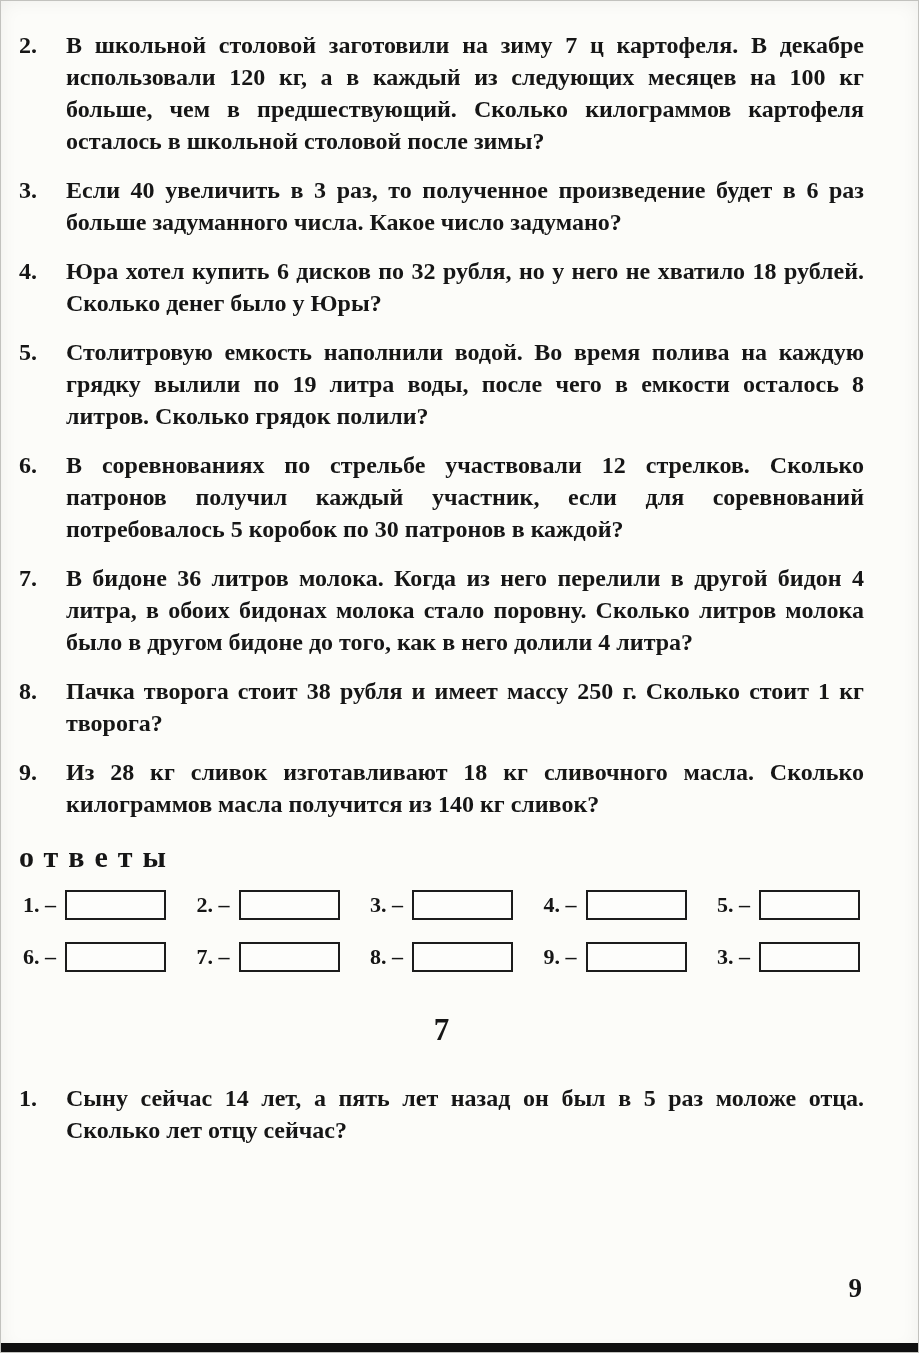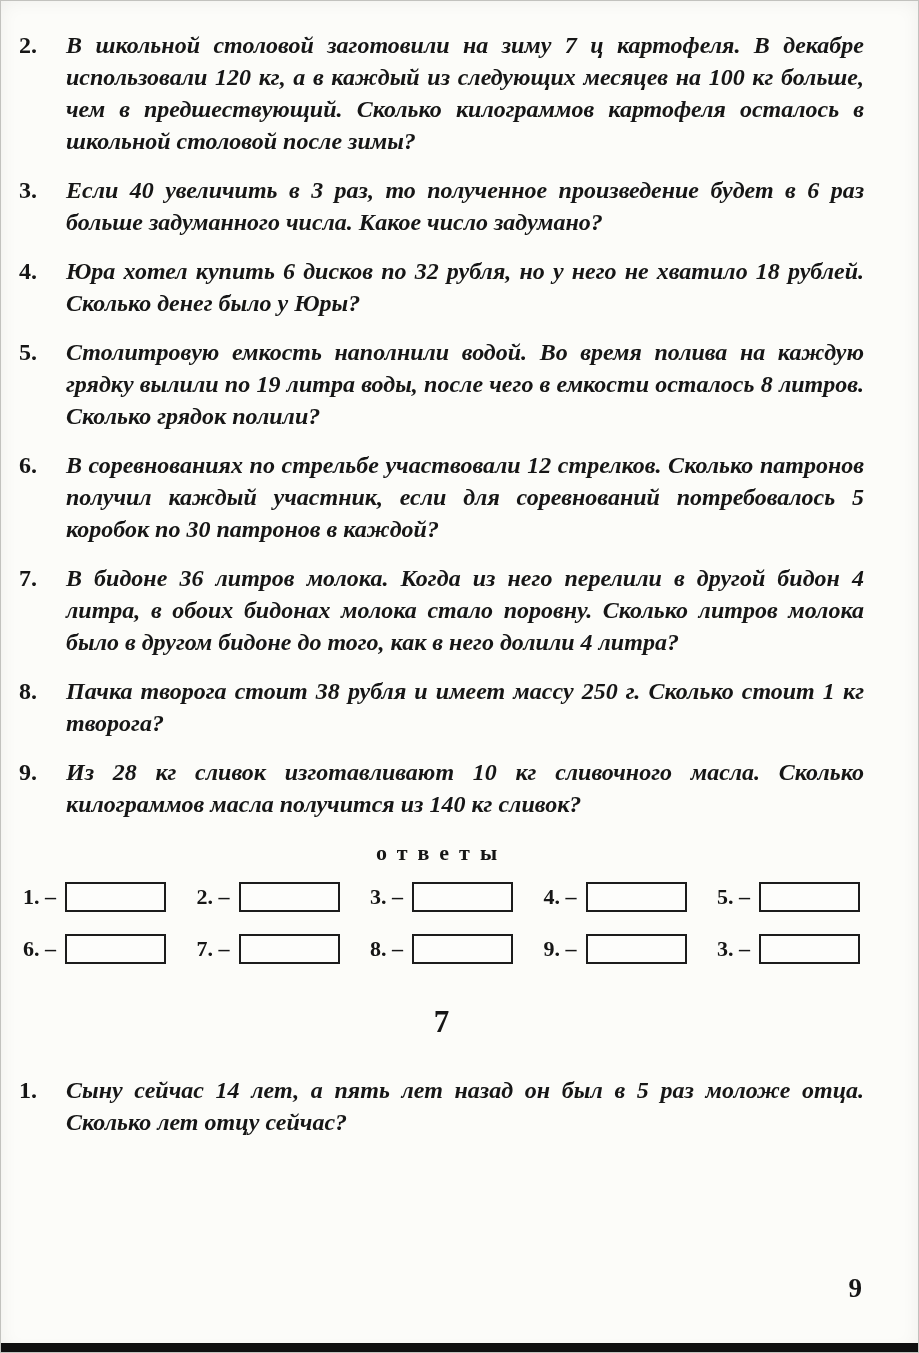--- a/index.html
+++ b/index.html
@@ -18,25 +18,24 @@
   }
   .problem{display:flex;margin-bottom:17px;}
   .problem .num{
     flex:0 0 47px;
     font-weight:bold;font-size:24px;line-height:32px;
   }
   .problem .text{
     flex:1;
     font-weight:bold;font-size:24px;line-height:32px;
     text-align:justify;
-    font-style:italic;
   }
   .answers-title{
-    text-align:center;
-    font-weight:bold;font-size:22px;
+    text-align:left;
+    font-weight:bold;font-size:30px;
     letter-spacing:10px;
     margin:20px 0 16px 0;
   }
   .answers-row{
     display:flex;justify-content:space-between;align-items:center;
     margin:0 4px 22px 4px;
   }
   .answer-item{display:flex;align-items:center;}
   .answer-label{
     font-weight:bold;font-size:22px;
@@ -98,21 +97,21 @@
     <div class="text">В бидоне 36 литров молока. Когда из него перелили в другой бидон 4 литра, в обоих бидонах молока стало поровну. Сколько литров молока было в другом бидоне до того, как в него долили 4 литра?</div>
   </div>
 
   <div class="problem">
     <span class="num">8.</span>
     <div class="text">Пачка творога стоит 38 рубля и имеет массу 250 г. Сколько стоит 1 кг творога?</div>
   </div>
 
   <div class="problem">
     <span class="num">9.</span>
-    <div class="text">Из 28 кг сливок изготавливают 10 кг сливочного масла. Сколько килограммов масла получится из 140 кг сливок?</div>
+    <div class="text">Из 28 кг сливок изготавливают 18 кг сливочного масла. Сколько килограммов масла получится из 140 кг сливок?</div>
   </div>
 
 
   <div class="answers-title">ответы</div>
 
   <div class="answers-row">
     <div class="answer-item">
       <span class="answer-label">1. –</span>
       <span class="answer-box"></span>
     </div>

